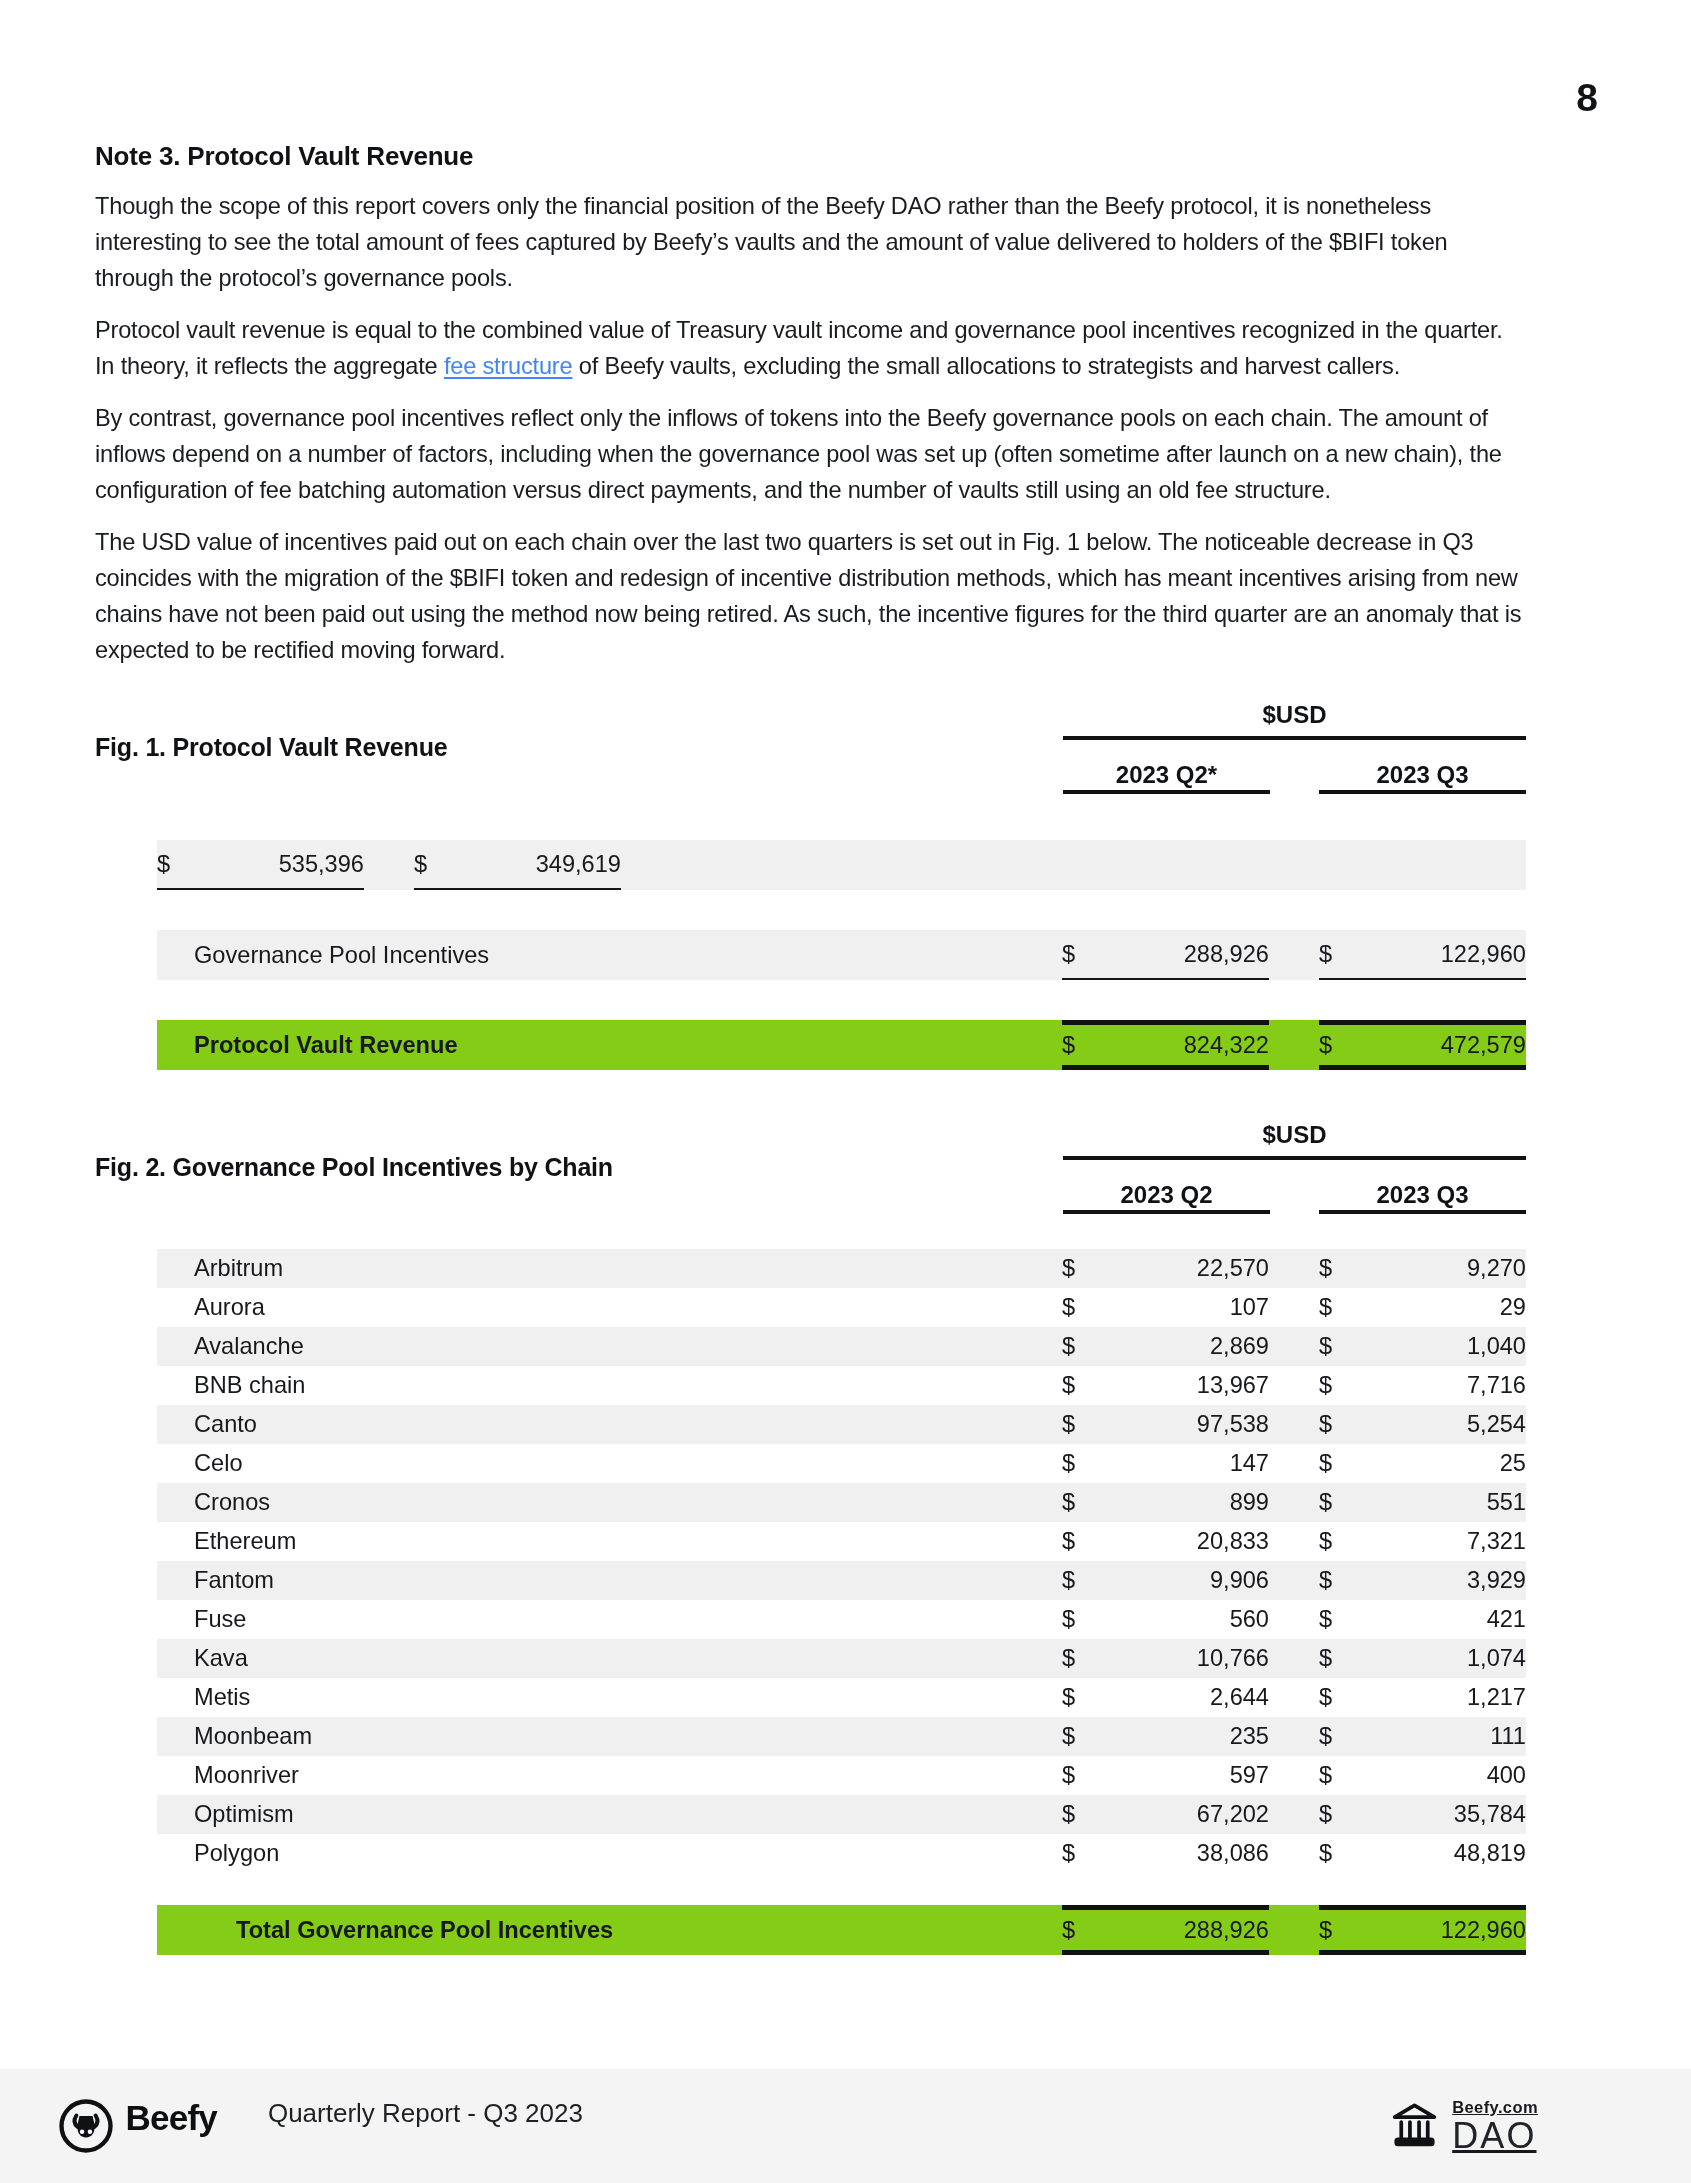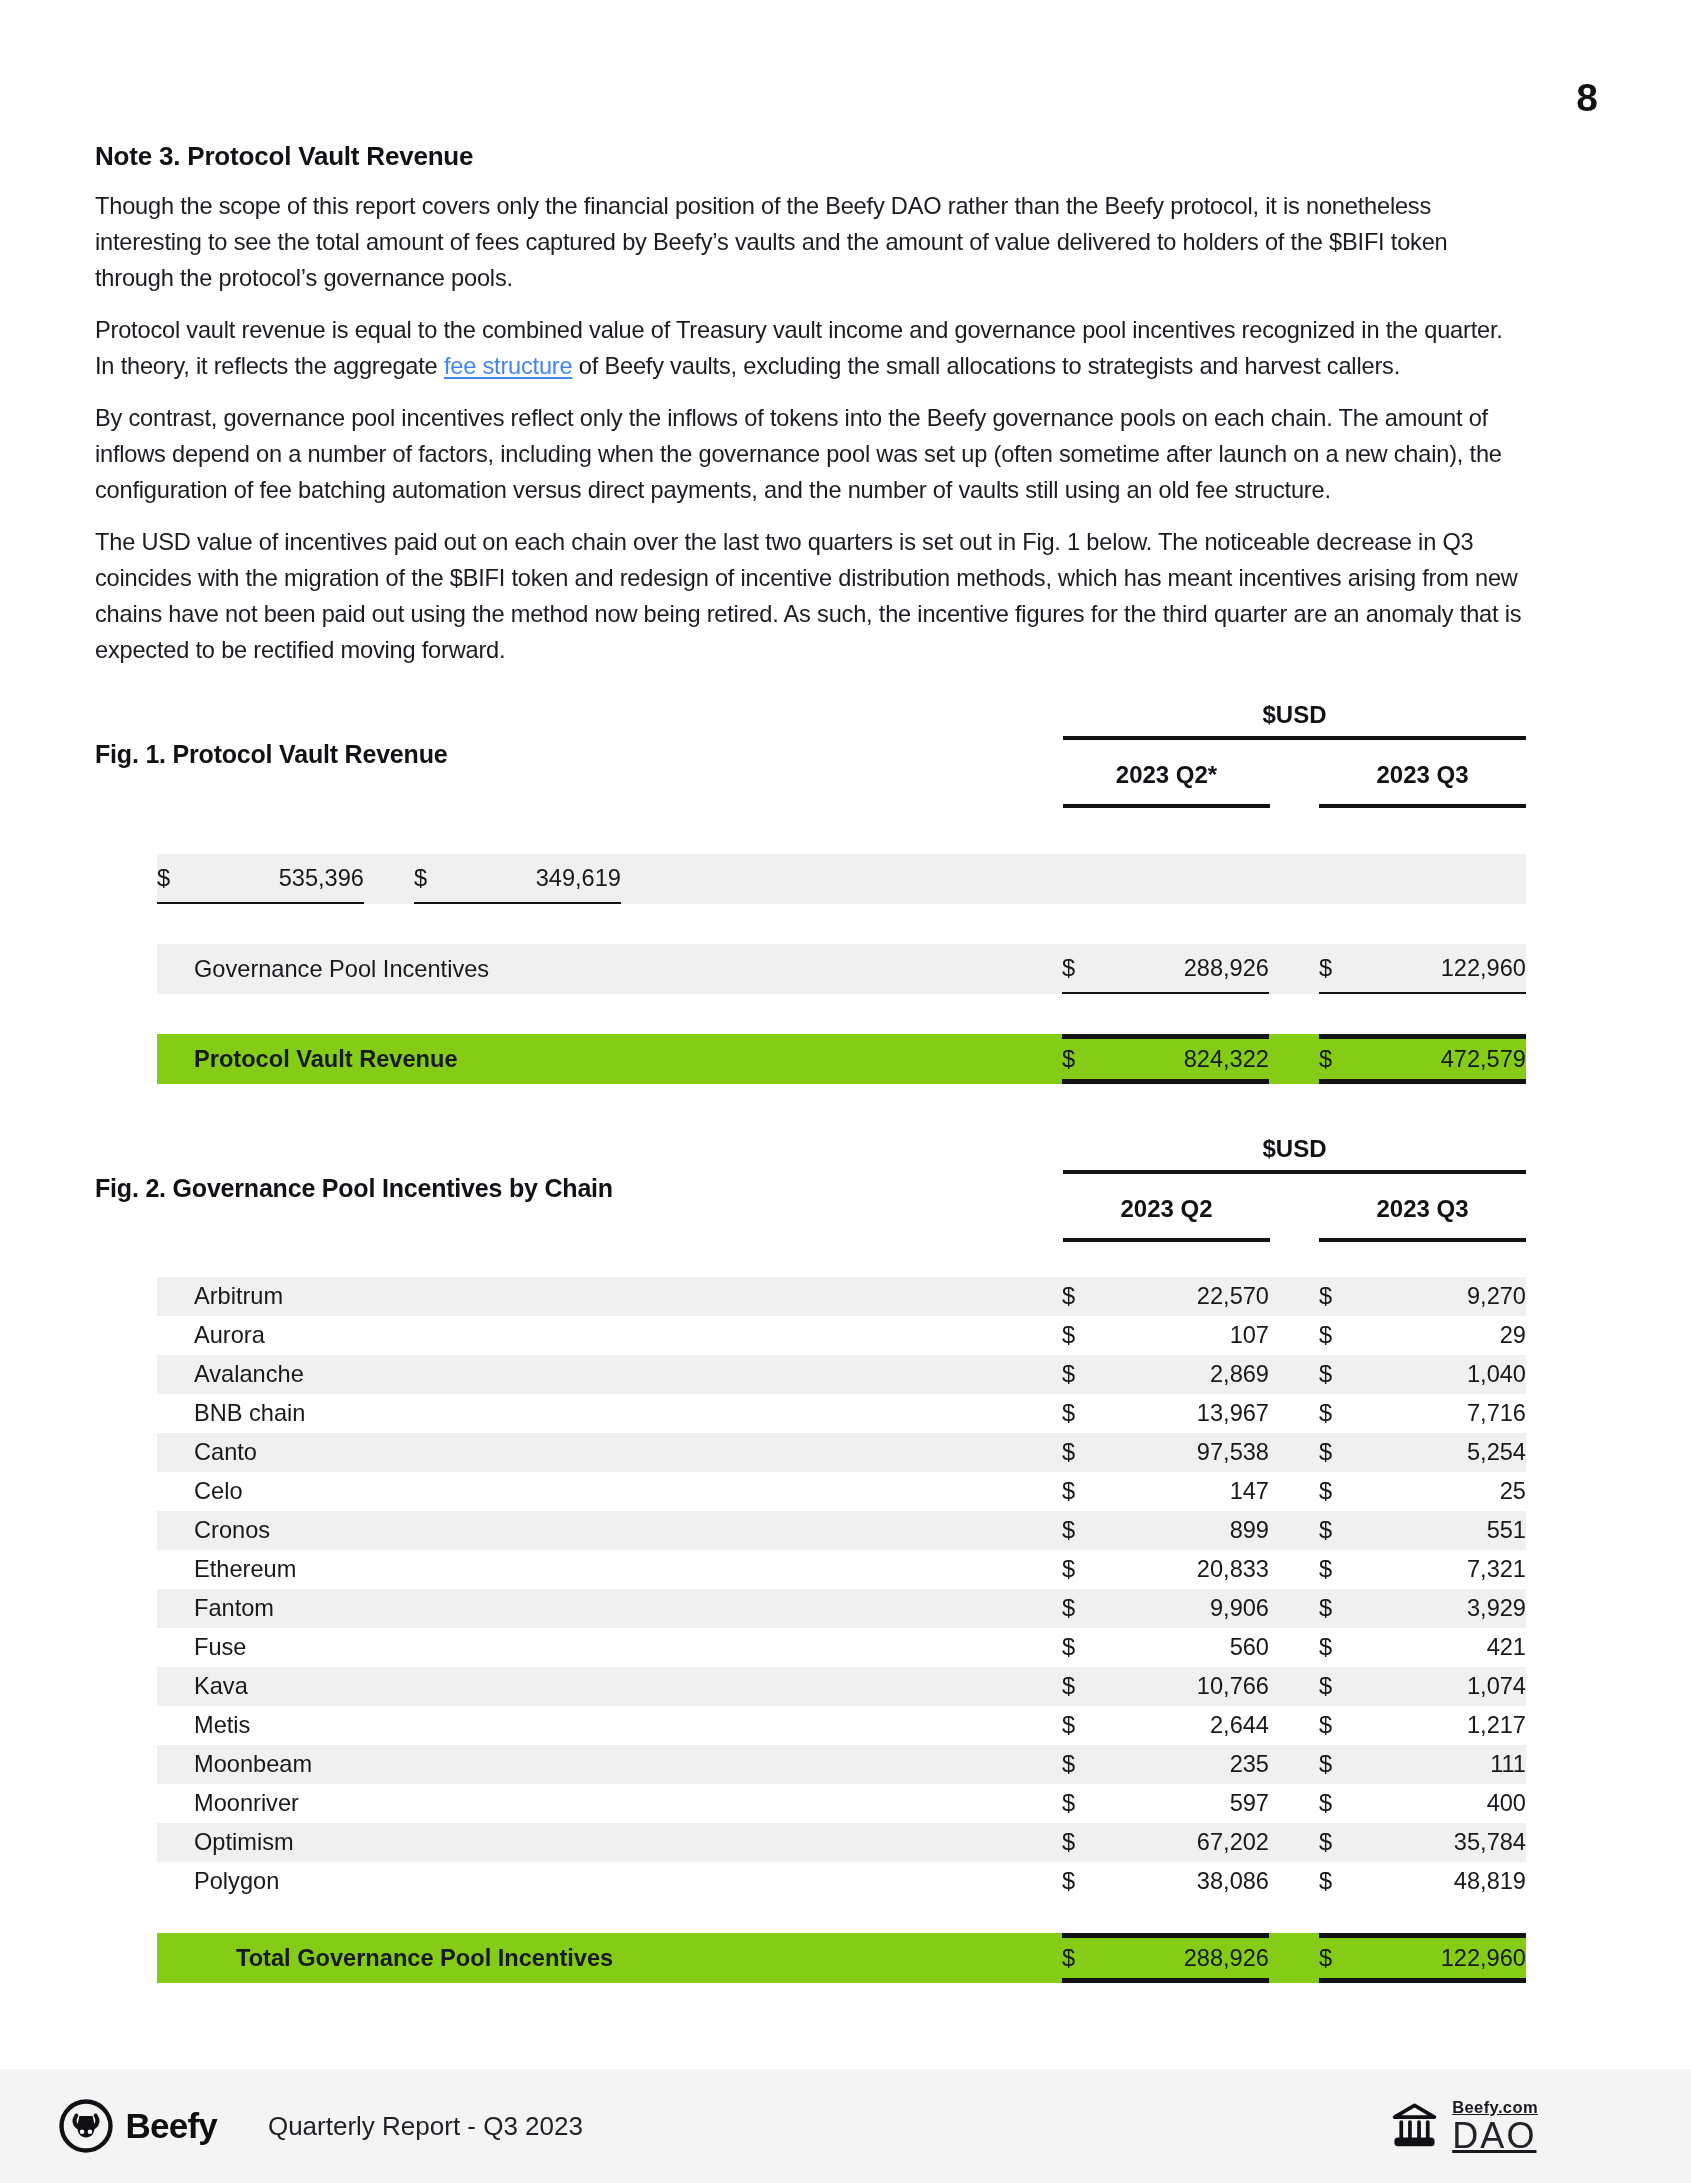--- a/index.html
+++ b/index.html
@@ -45,21 +45,21 @@
   .fig2-head { margin-top: 51px; }
   .fig-title { flex: 1; font-size: 25px; font-weight: 700; letter-spacing: -0.2px; color: #101216; }
   .fig-cols { width: 463px; }
   .usd-label {
     text-align: center; font-size: 24px; font-weight: 700;
     padding-bottom: 6.6px; border-bottom: 4.1px solid #121212; color:#101216;
   }
   .qcols { display: flex; justify-content: space-between; margin-top: 21.5px; }
   .qcol {
     width: 207px; text-align: center; font-size: 24px; font-weight: 700;
-    padding-bottom: 15px; border-bottom: 4.1px solid #121212; color:#101216;
+    padding-bottom: 1px; border-bottom: 4.1px solid #121212; color:#101216;
   }
   
   .trows { margin-left: 62px; }
   .fig1-rows { margin-top: 46px; }
   .fig2-rows { margin-top: 35px; }
   .trow { display: flex; align-items: stretch; }
   .fig1-rows .trow { height: 50px; margin-bottom: 40px; background: #f0f0f0; }
   .fig2-rows .trow { height: 39px; }
   .fig2-rows .trow:nth-child(odd) { background: #f0f0f0; }
   .tlabel {
@@ -79,21 +79,21 @@
   .fig2-total .tlabel { padding-left: 79px; }
   .total-row .amount { border-top: 5.8px solid #121212; border-bottom: 5.8px solid #121212; }
   
   .footer {
     position: absolute; left: 0; bottom: 0;
     width: 100%; height: 114px;
     background: #f4f4f4;
     display: flex; align-items: center;
     padding: 0 153px 0 58px;
   }
-  .brand-group { display: flex; align-items: center; }
+  .brand-group { display: flex; }
   .brand-logo svg { width: 56px; height: 56px; display: block; }
   .brand-name { margin-left: 11.6px; font-size: 35px; font-weight: 700; letter-spacing: -0.8px; color: #0e0f11; }
   .report-label { margin-left: 51px; font-size: 26px; color: #1d2025; }
   .dao-group { margin-left: auto; display: flex; align-items: flex-start; text-decoration: underline; }
   .dao-icon svg { width: 53px; height: 53px; display: block; }
   .dao-text { margin-left: 11.6px; }
   .site-label { font-size: 16.5px; font-weight: 700; letter-spacing: 0.4px; color: #17191d; }
   .org-label { font-size: 36px; letter-spacing: 2.1px; color: #202328; line-height: 1.05; font-weight: 400; }
 </style>
 </head>

